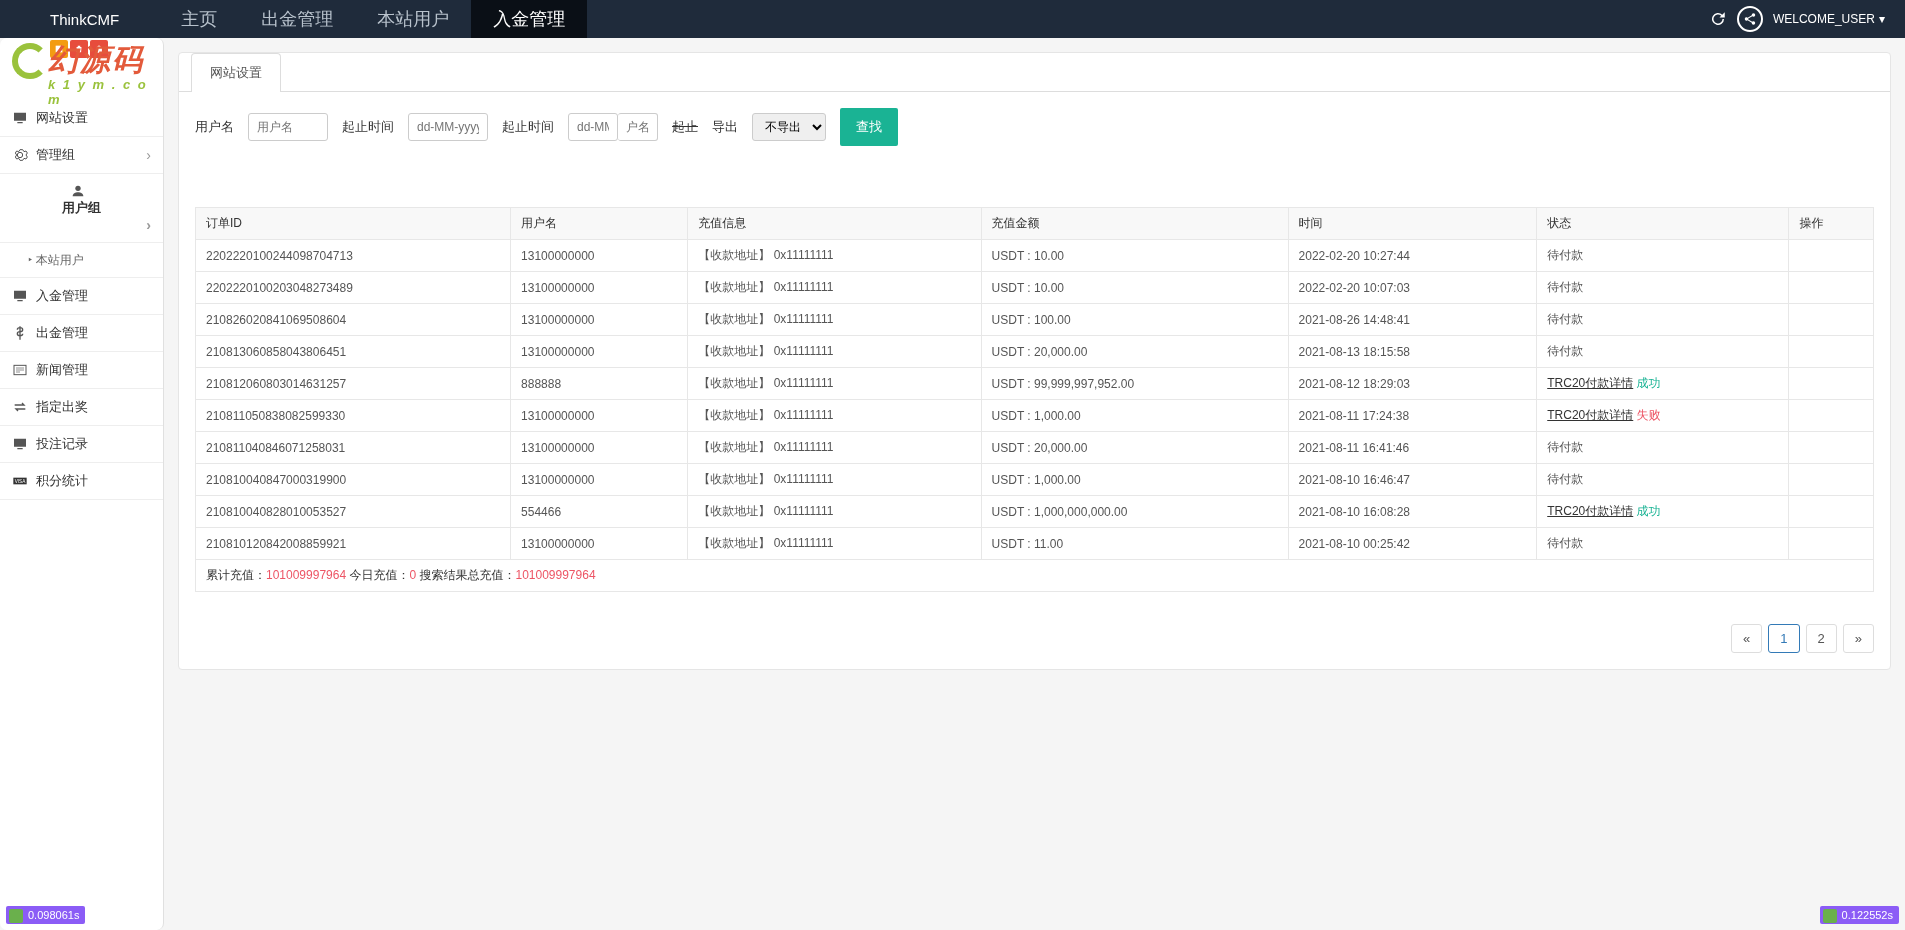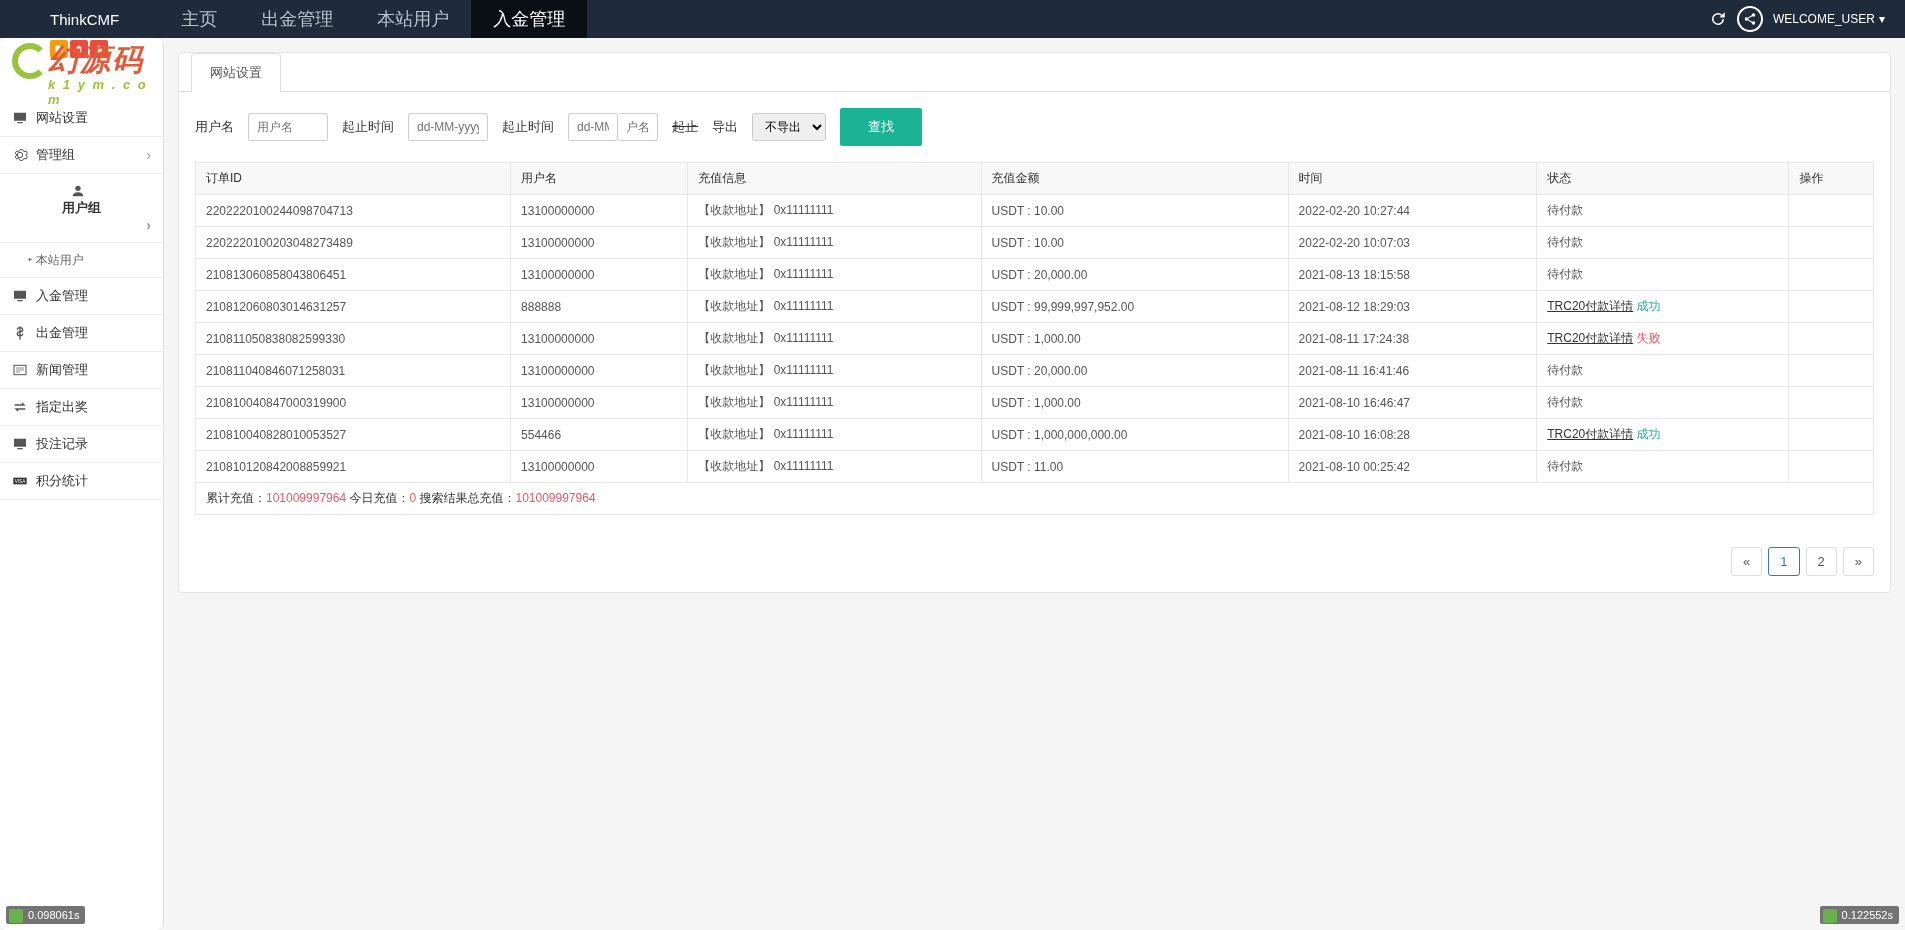--- a/index.html
+++ b/index.html
@@ -41,38 +41,38 @@
 .content { flex: 1; padding: 14px; overflow: auto; background: #f5f5f5; }
 .panel { background: #fff; border: 1px solid #e5e5e5; border-radius: 4px; }
 .tabs { border-bottom: 1px solid #ddd; padding: 0 0 0 12px; display: flex; }
 .tab { padding: 10px 18px; font-size: 13px; color: #555; border: 1px solid transparent; border-bottom: none; margin-bottom: -1px; cursor: pointer; border-radius: 4px 4px 0 0; }
 .tab.active { border-color: #ddd; background: #fff; color: #555; }
 
 .filterbar { padding: 16px 16px; display: flex; align-items: center; gap: 14px; flex-wrap: wrap; }
 .filterbar label { font-size: 13px; color: #333; }
 .filterbar input, .filterbar select { height: 28px; border: 1px solid #ccc; padding: 0 8px; font-size: 12px; border-radius: 3px; }
 .filterbar input { width: 80px; }
-.btn-search { background: #1ab394; color: #fff; border: none; padding: 10px 28px; font-size: 13px; border-radius: 2px; cursor: pointer; }
-
-.tablewrap { padding: 0 16px 16px; }
+.btn-search { background: #1ab394; color: #fff; border: none; padding: 10px 16px; font-size: 13px; border-radius: 2px; cursor: pointer; }
+
+.tablewrap { padding: 0 16px 16px; margin-top: 45px; }
 table { width: 100%; border-collapse: collapse; font-size: 12px; }
 th, td { border: 1px solid #e7e7e7; padding: 7px 10px; text-align: left; }
 th { background: #f8f8f8; font-weight: normal; color: #333; }
 td { color: #555; }
 .status-link { text-decoration: underline; color: #333; cursor: pointer; }
 .green { color: #1ab394; text-align: right; }
 .red-txt { color: #ed5565; }
 tfoot td { color: #333; }
 tfoot .redv { color: #ed5565; }
 
 .pagination { display: flex; justify-content: flex-end; padding: 16px; gap: 6px; }
 .pg { border: 1px solid #ddd; padding: 6px 11px; font-size: 13px; cursor: pointer; color: #555; border-radius: 3px; }
 .pg.active { border-color: #337ab7; color: #337ab7; }
 
-.perfbadge { position: fixed; bottom: 6px; background: #737373; color: #fff; font-size: 11px; padding: 3px 6px 3px 22px; border-radius: 2px; }
+.perfbadge { position: fixed; bottom: 6px; background: #8b5cf6; color: #fff; font-size: 11px; padding: 3px 6px 3px 22px; border-radius: 2px; }
 .perfbadge::before { content:""; position:absolute; left:3px; top:3px; width:14px; height:14px; background:#6ab04c; border-radius:2px; }
 .perfbadge.left { left: 6px; }
 .perfbadge.right { right: 6px; }
 </style>
 </head>
 <body>
 
 <div class="topbar">
   <div class="brand">ThinkCMF</div>
   <div class="topnav" id="topnav">
@@ -250,20 +250,29 @@
               <tr>
                 <td>220222010020304827348​9</td>
                 <td>13100000000</td>
                 <td>【收款地址】 0x11111111</td>
                 <td>USDT : 10.00</td>
                 <td>2022-02-20 10:07:03</td>
                 <td>待付款</td>
                 <td></td>
               </tr>
               <tr>
+                <td>210826020841069508604</td>
+                <td>13100000000</td>
+                <td>【收款地址】 0x11111111</td>
+                <td>USDT : 100.00</td>
+                <td>2021-08-26 14:48:41</td>
+                <td>待付款</td>
+                <td></td>
+              </tr>
+              <tr>
                 <td>210813060858043806451</td>
                 <td>13100000000</td>
                 <td>【收款地址】 0x11111111</td>
                 <td>USDT : 20,000.00</td>
                 <td>2021-08-13 18:15:58</td>
                 <td>待付款</td>
                 <td></td>
               </tr>
               <tr>
                 <td>210812060803014631257</td>

